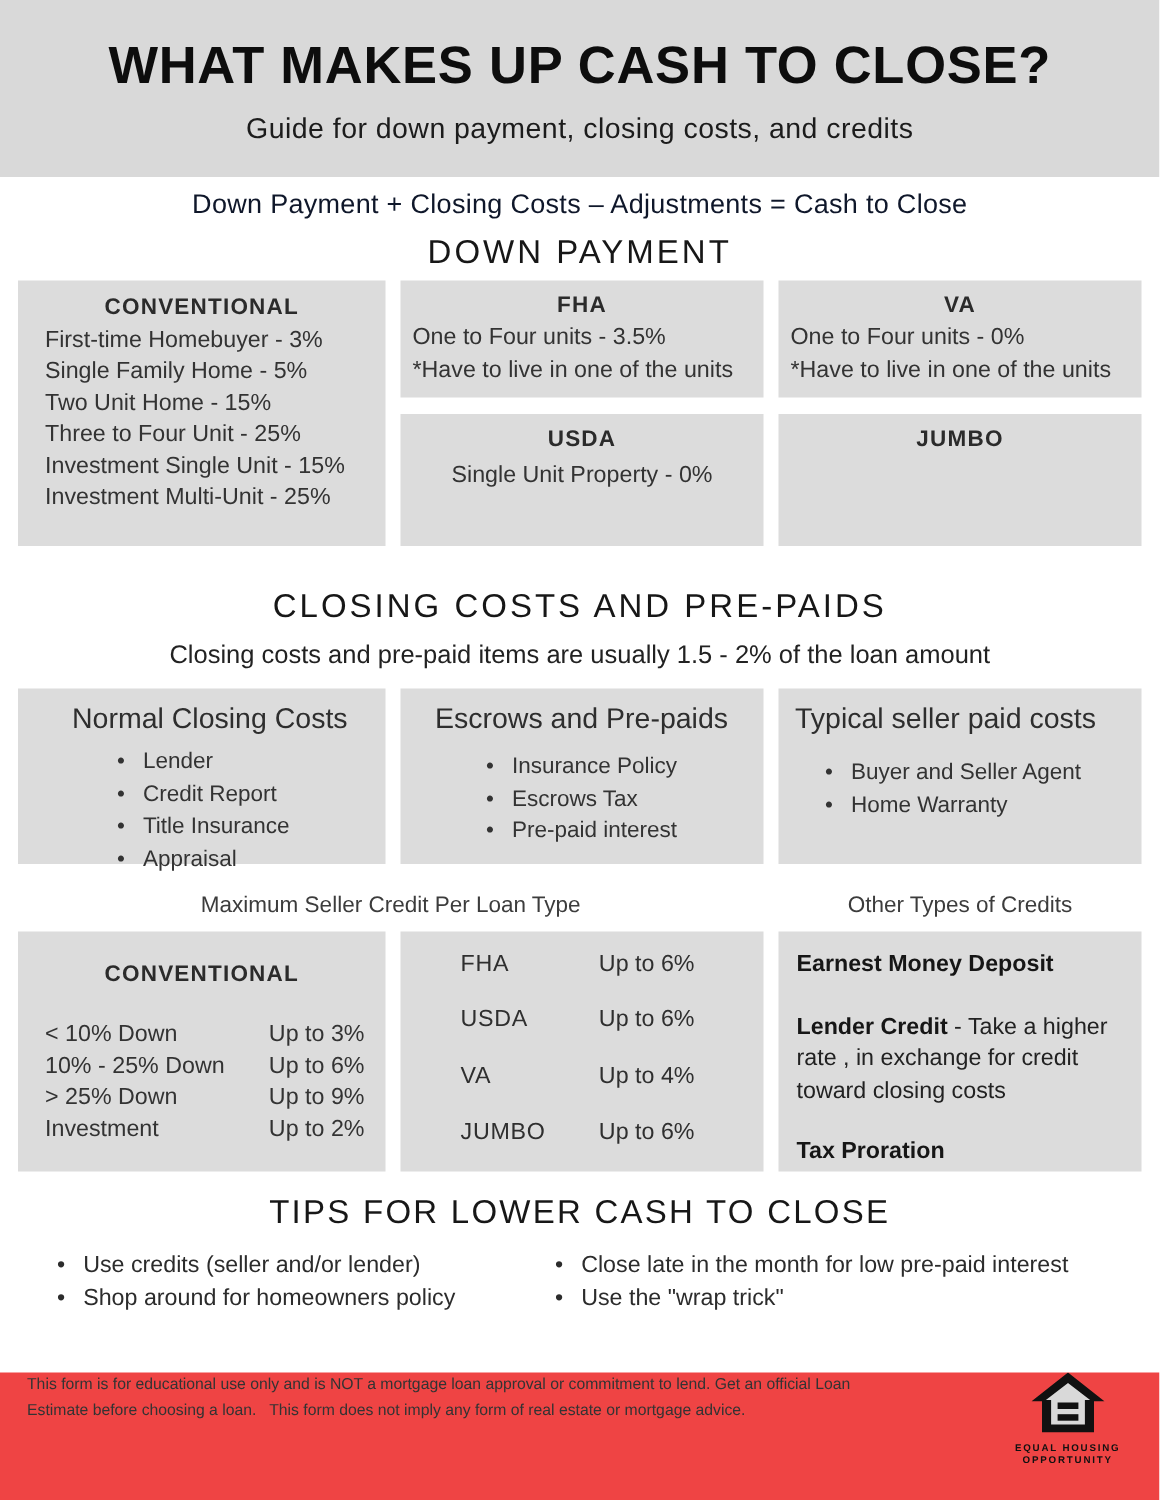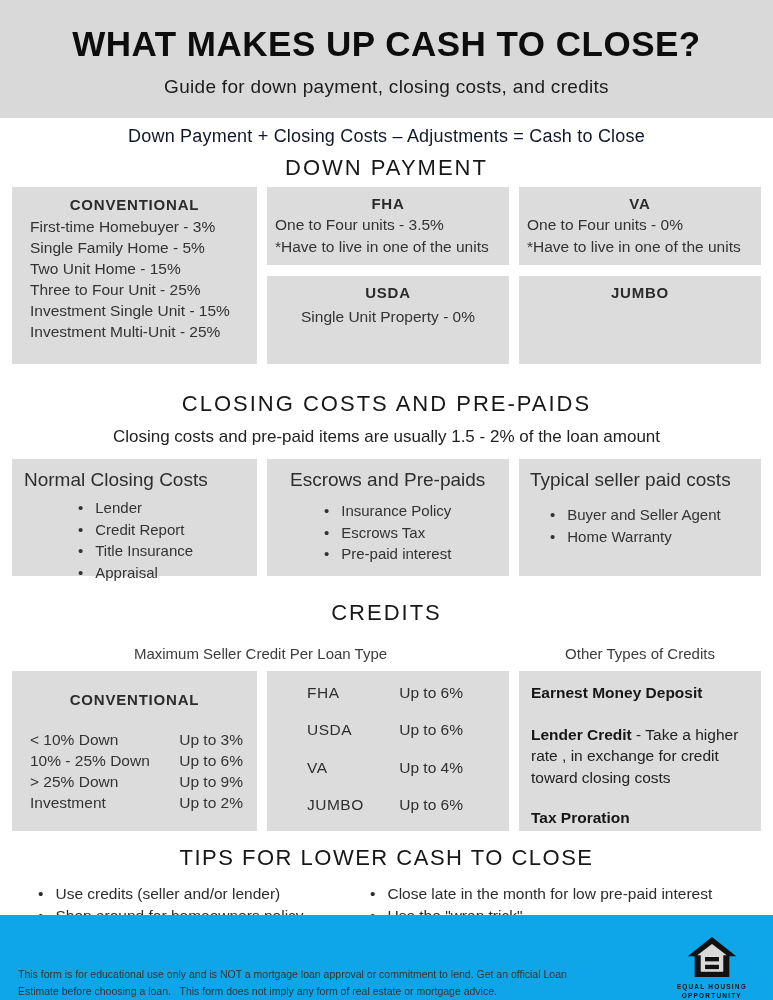--- a/index.html
+++ b/index.html
@@ -29,21 +29,21 @@
   .dp-box { padding-top:8px; }
   .dp-body-left { padding-left:8px; font-size:15.5px; line-height:21.5px; margin-top:2px; color:#333; }
   .dp-body-center { text-align:center; font-size:15.5px; margin-top:7px; color:#333; }
 
   
   #cc-heading { margin-top:27px; }
   .cc-sub { text-align:center; font-size:17px; color:#222; margin-top:10px; }
   .cc-grid { margin-top:12px; }
   .cc-box { height:117px; padding-top:10px; }
   .cc-title { font-size:19px; font-weight:500; color:#2e2e2e; }
-  .cc1 .cc-title { padding-left:12px; } .cc2 .cc-title { padding-left:23px; } .cc3 .cc-title { padding-left:11px; }
+  .cc1 .cc-title { padding-left:36px; } .cc2 .cc-title { padding-left:23px; } .cc3 .cc-title { padding-left:11px; }
   ul.bullets { list-style:none; font-size:15px; line-height:21.5px; color:#333; }
   ul.bullets li::before { content:"•"; margin-right:12px; }
   .cc1 ul { margin-top:6px; padding-left:66px; }
   .cc2 ul { margin-top:9px; padding-left:57px; }
   .cc3 ul { margin-top:13px; padding-left:31px; }
 
   
   #cr-heading { margin-top:24px; }
   .cr-subheads { display:grid; grid-template-columns:497px 242px; column-gap:10px; margin:19px 12px 0; font-size:15px; color:#3c3c3c; }
   .cr-subheads span { text-align:center; }
@@ -61,22 +61,22 @@
   .cr-other .p3 { margin-top:19px; }
 
   
   #tips-heading { margin-top:14px; letter-spacing:1.5px; }
   .tips { display:flex; margin:12px 0 0 38px; font-size:15.5px; line-height:22px; color:#2c2c2c; }
   .tips ul { list-style:none; }
   .tips ul li::before { content:"•"; margin-right:12px; }
   .tips .col-left { width:332px; }
 
   
-  .band-bottom { position:absolute; left:0; right:0; bottom:0; height:85px; background:#0ea5e9;
-    display:flex; align-items:flex-end; padding:0 26px 0 18px; }
+  .band-bottom { position:absolute; left:0; right:0; bottom:0; height:85px; background:#ef4444;
+    display:flex; align-items:flex-start; padding:0 26px 0 18px; }
   .disclaimer { font-size:10.5px; line-height:1.6; color:#333; width:560px; white-space:pre-wrap; }
   .eho { margin-left:auto; text-align:center; color:#111; }
   .eho-text { font-size:6.5px; font-weight:700; letter-spacing:1.2px; line-height:1.3; margin-top:2px; }
 </style>
 </head>
 <body>
 
 <div class="page">
 
   <div class="band-top">
@@ -144,21 +144,20 @@
     </div>
     <div class="box cc-box cc3">
       <div class="cc-title">Typical seller paid costs</div>
       <ul class="bullets">
         <li>Buyer and Seller Agent</li>
         <li>Home Warranty</li>
       </ul>
     </div>
   </div>
 
-  <h2 class="section" id="cr-heading">CREDITS</h2>
   <div class="cr-subheads">
     <span>Maximum Seller Credit Per Loan Type</span>
     <span>Other Types of Credits</span>
   </div>
   <div class="grid cr-grid">
     <div class="box cr-box cr-conv">
       <div class="box-title">CONVENTIONAL</div>
       <div class="cr-rows">
         <div class="cr-row">
           <span>&lt; 10% Down</span>

